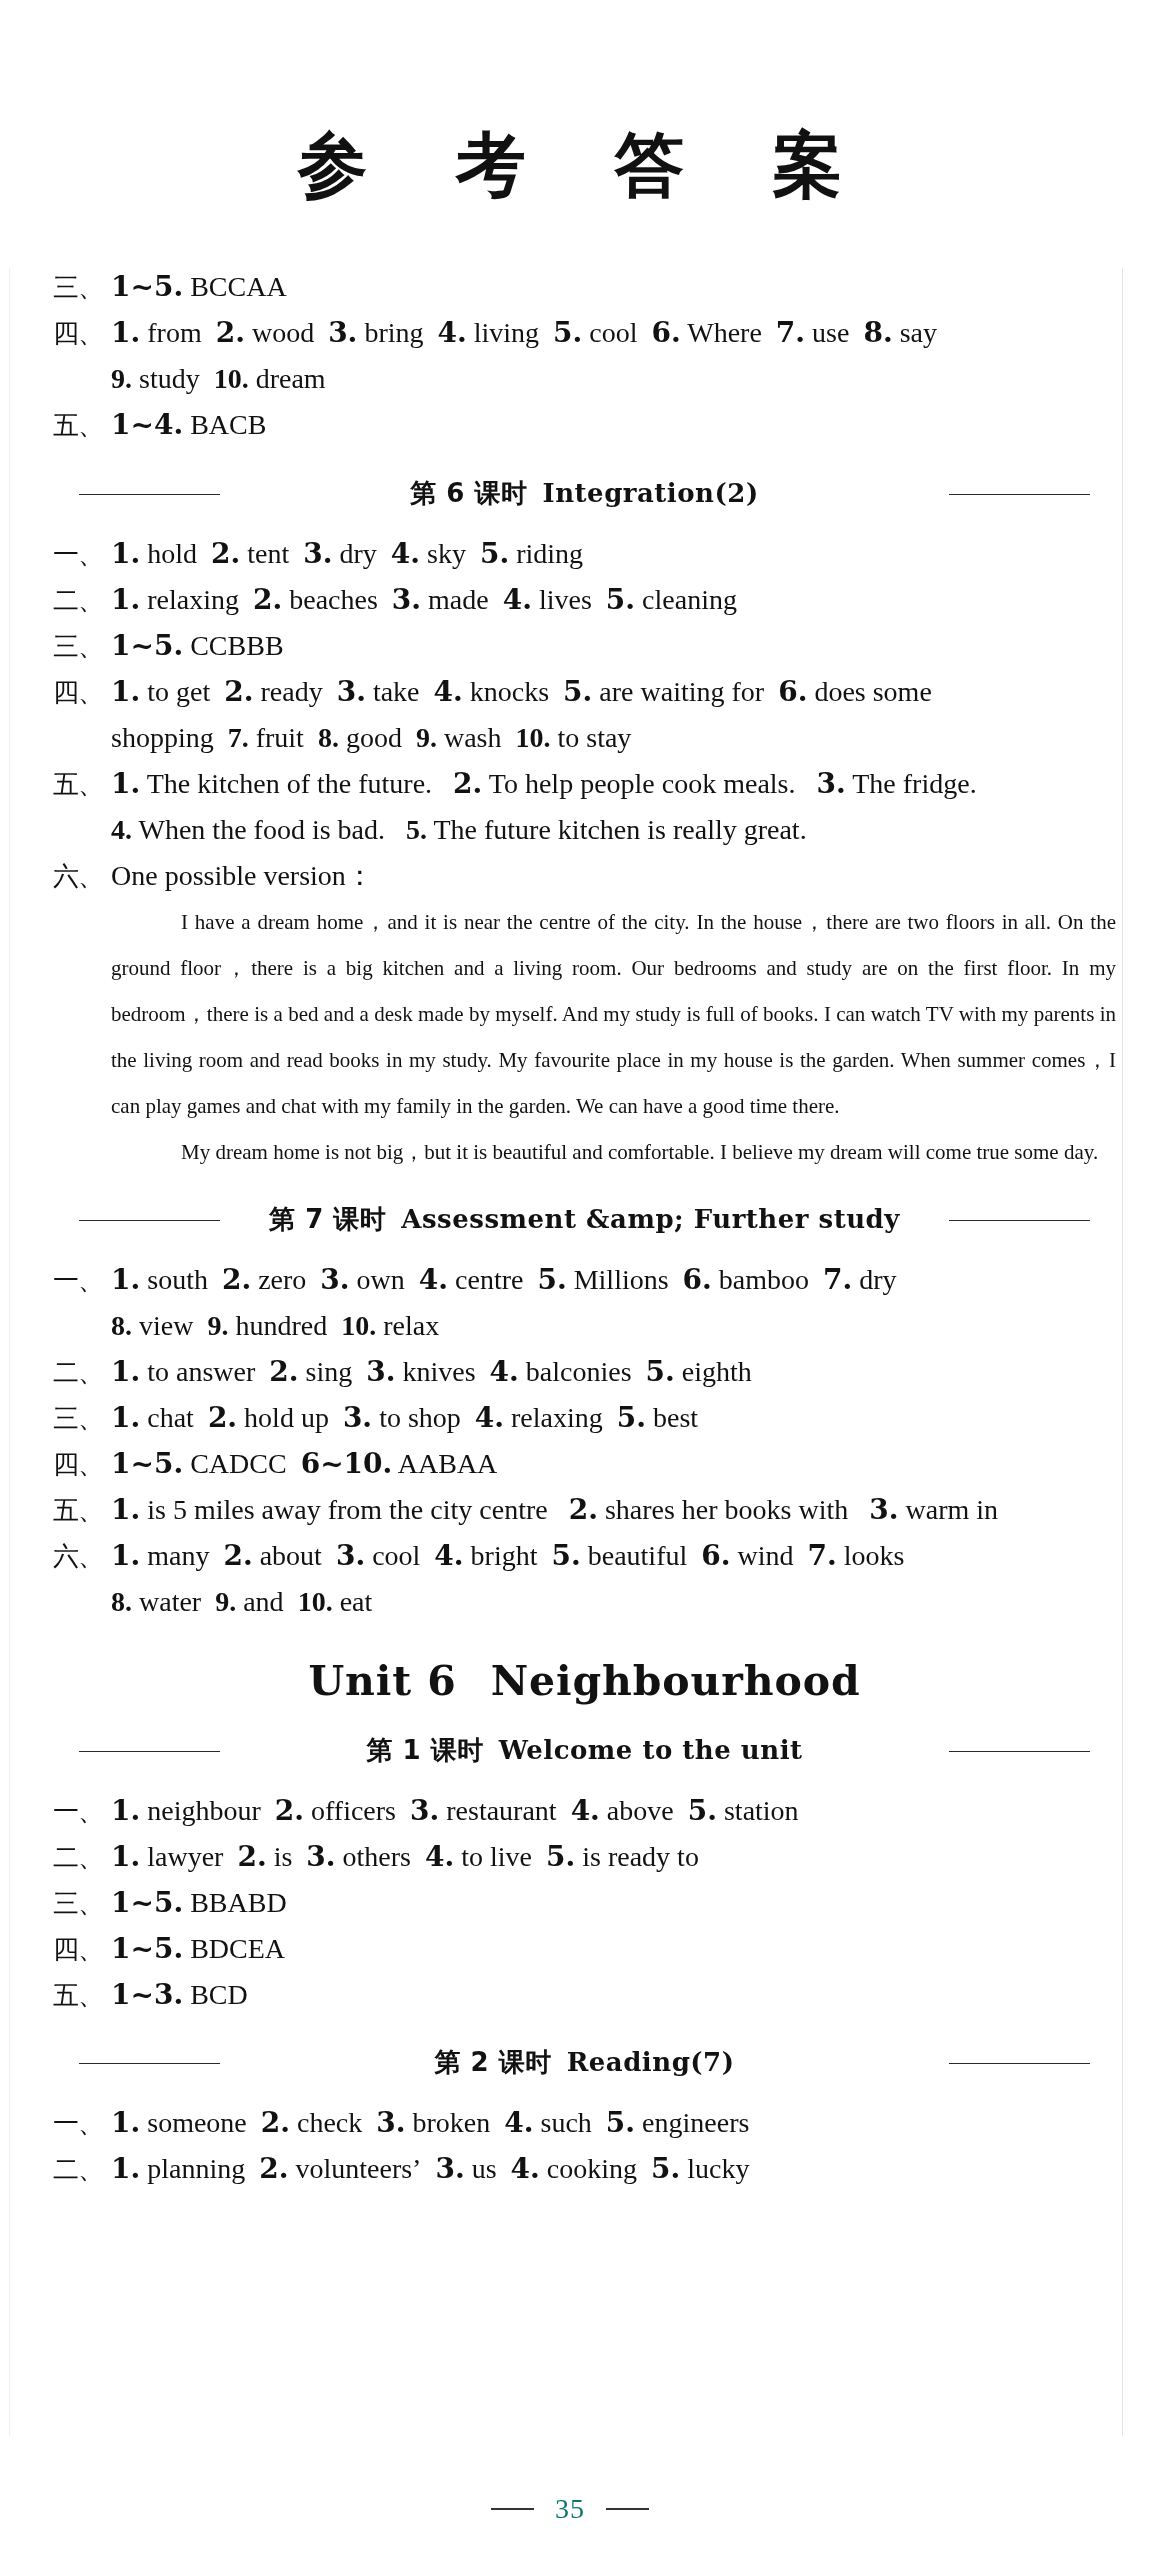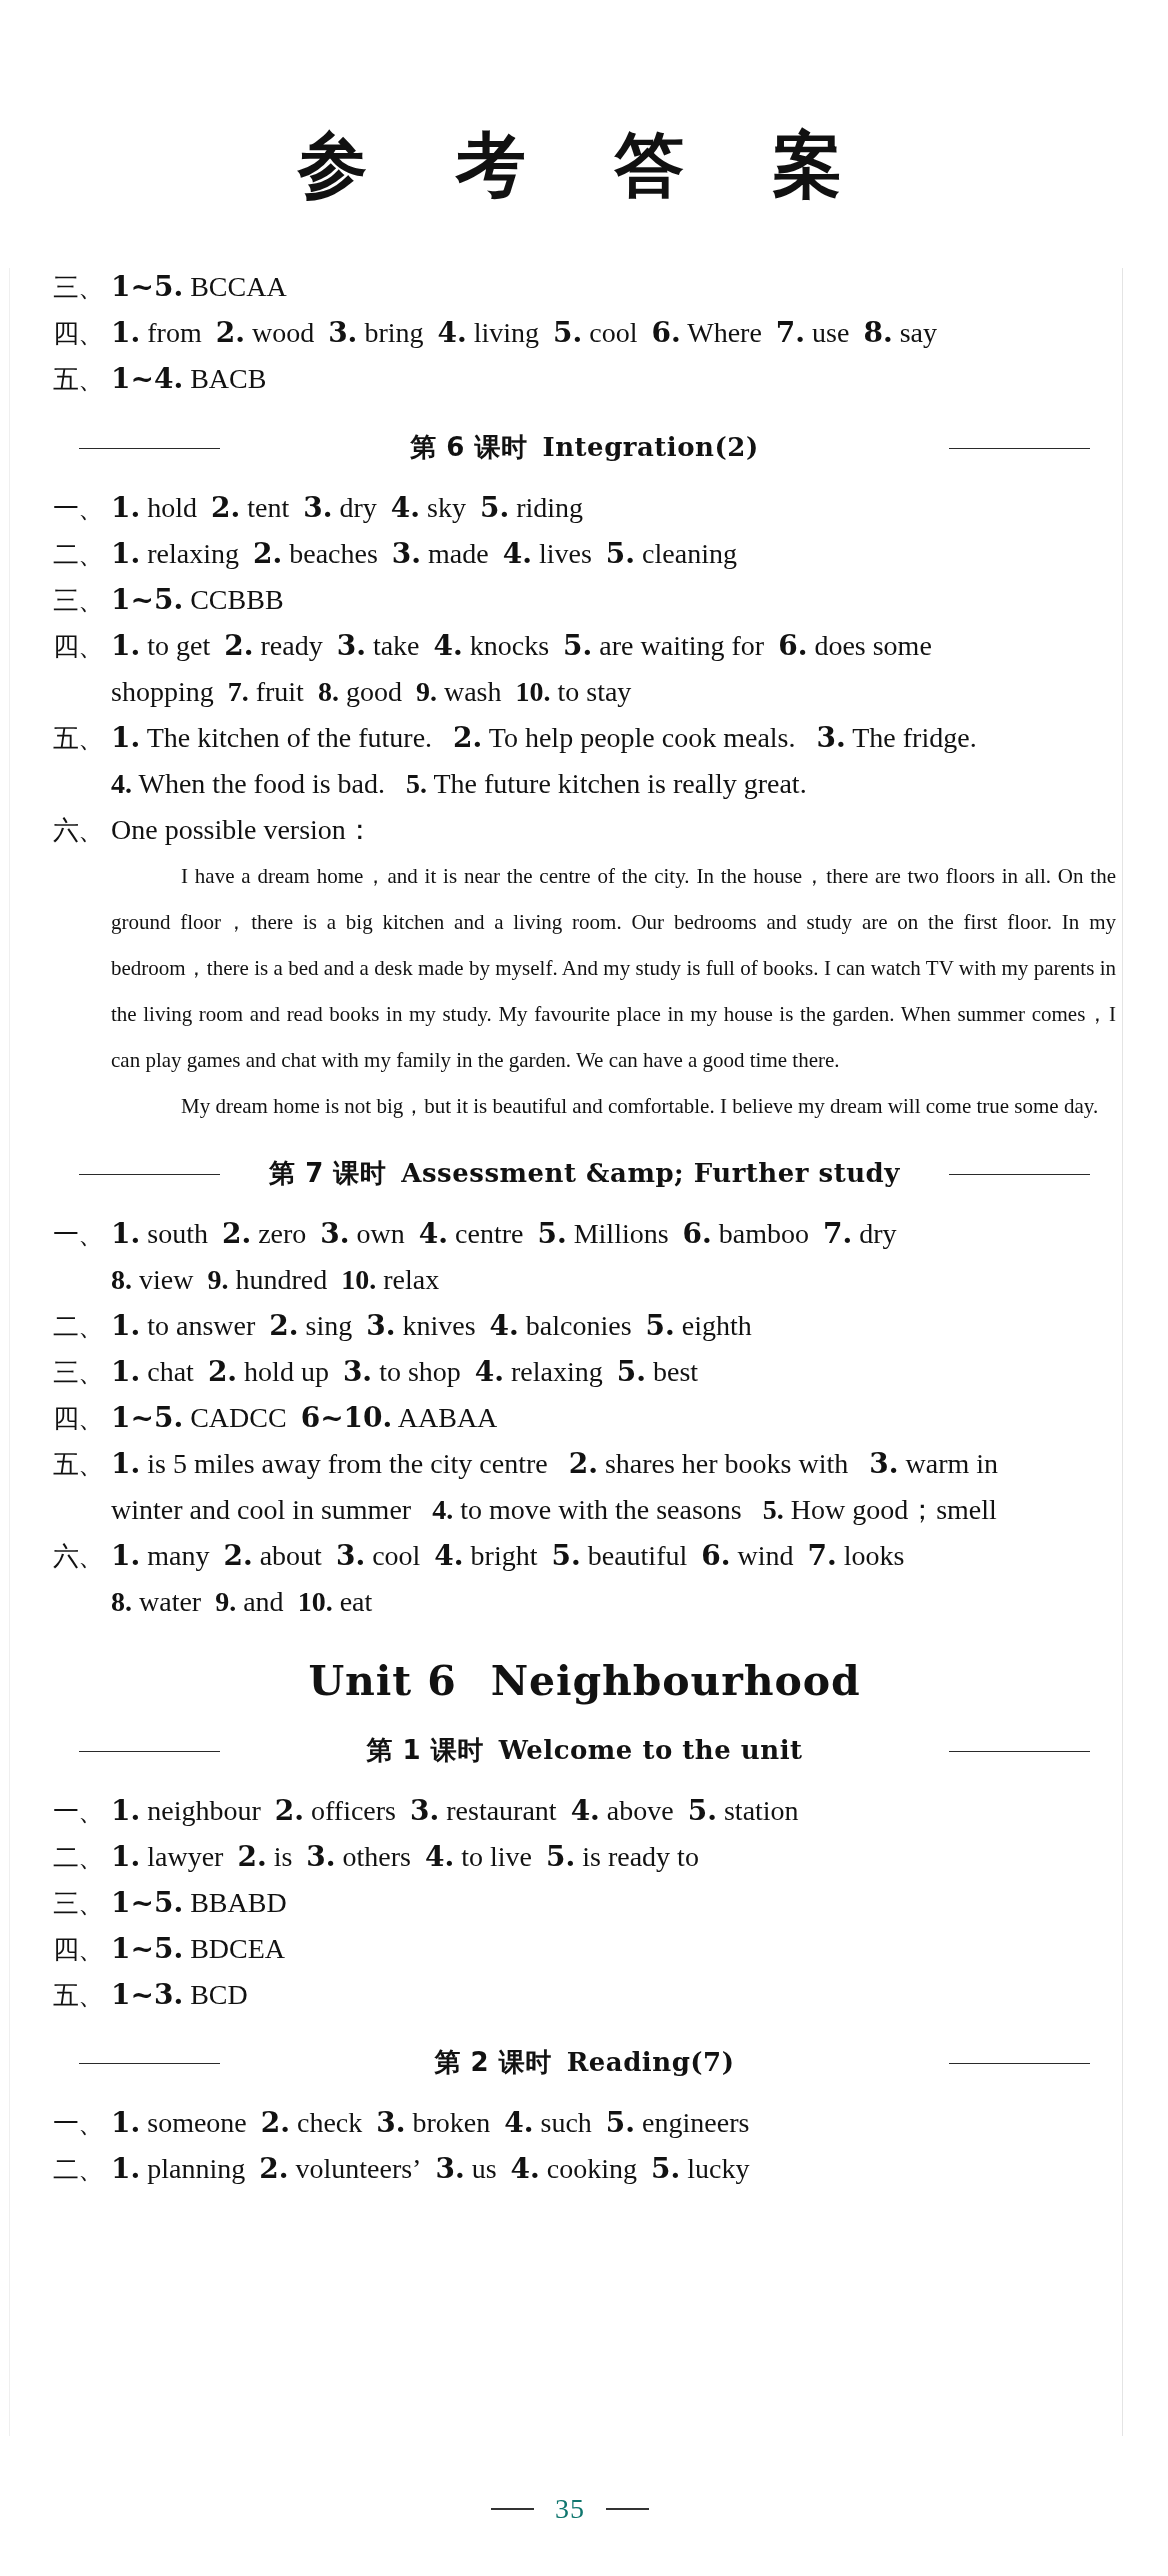--- a/index.html
+++ b/index.html
@@ -168,20 +168,21 @@
 
   <div class="content" id="content">
       <div class="ans">
         <span class="cn-num">三、</span>
         <span class="body"><b>1~5.</b> BCCAA</span>
       </div>
       <div class="ans">
         <span class="cn-num">四、</span>
         <span class="body"><b>1.</b> from&nbsp; <b>2.</b> wood&nbsp; <b>3.</b> bring&nbsp; <b>4.</b> living&nbsp; <b>5.</b> cool&nbsp; <b>6.</b> Where&nbsp; <b>7.</b> use&nbsp; <b>8.</b> say</span>
       </div>
+      <div class="cont-line"><b>9.</b> study&nbsp; <b>10.</b> dream</div>
       <div class="ans">
         <span class="cn-num">五、</span>
         <span class="body"><b>1~4.</b> BACB</span>
       </div>
       <div class="lesson"><span class="rule l"></span><span class="lbl"><span>第 6 课时</span><span class="en">Integration(2)</span></span><span class="rule r"></span></div>
       <div class="ans">
         <span class="cn-num">一、</span>
         <span class="body"><b>1.</b> hold&nbsp; <b>2.</b> tent&nbsp; <b>3.</b> dry&nbsp; <b>4.</b> sky&nbsp; <b>5.</b> riding</span>
       </div>
       <div class="ans">
@@ -223,21 +224,20 @@
         <span class="body"><b>1.</b> chat&nbsp; <b>2.</b> hold up&nbsp; <b>3.</b> to shop&nbsp; <b>4.</b> relaxing&nbsp; <b>5.</b> best</span>
       </div>
       <div class="ans">
         <span class="cn-num">四、</span>
         <span class="body"><b>1~5.</b> CADCC&nbsp; <b>6~10.</b> AABAA</span>
       </div>
       <div class="ans">
         <span class="cn-num">五、</span>
         <span class="body"><b>1.</b> is 5 miles away from the city centre&nbsp;&nbsp; <b>2.</b> shares her books with&nbsp;&nbsp; <b>3.</b> warm in</span>
       </div>
-      <div class="cont-line">winter and cool in summer&nbsp;&nbsp; <b>4.</b> to move with the seasons&nbsp;&nbsp; <b>5.</b> How good；smell</div>
       <div class="ans">
         <span class="cn-num">六、</span>
         <span class="body"><b>1.</b> many&nbsp; <b>2.</b> about&nbsp; <b>3.</b> cool&nbsp; <b>4.</b> bright&nbsp; <b>5.</b> beautiful&nbsp; <b>6.</b> wind&nbsp; <b>7.</b> looks</span>
       </div>
       <div class="cont-line"><b>8.</b> water&nbsp; <b>9.</b> and&nbsp; <b>10.</b> eat</div>
       <div class="unit"><span>Unit 6</span><span class="sp"></span><span>Neighbourhood</span></div>
       <div class="lesson"><span class="rule l"></span><span class="lbl"><span>第 1 课时</span><span class="en">Welcome to the unit</span></span><span class="rule r"></span></div>
       <div class="ans">
         <span class="cn-num">一、</span>
         <span class="body"><b>1.</b> neighbour&nbsp; <b>2.</b> officers&nbsp; <b>3.</b> restaurant&nbsp; <b>4.</b> above&nbsp; <b>5.</b> station</span>

